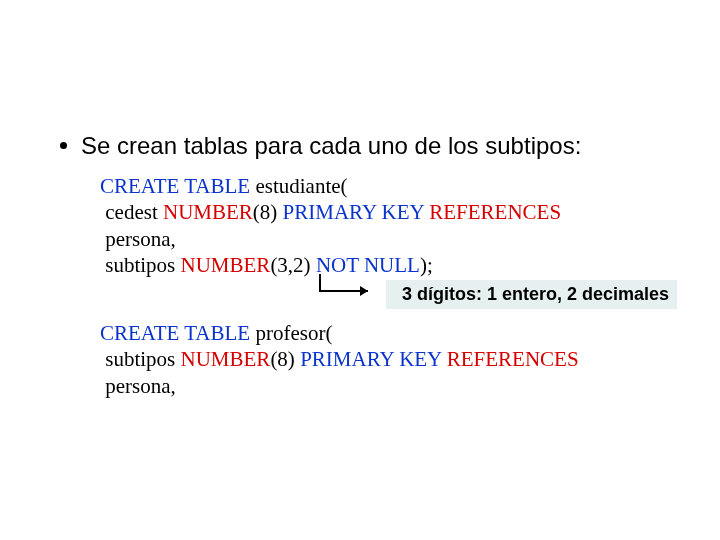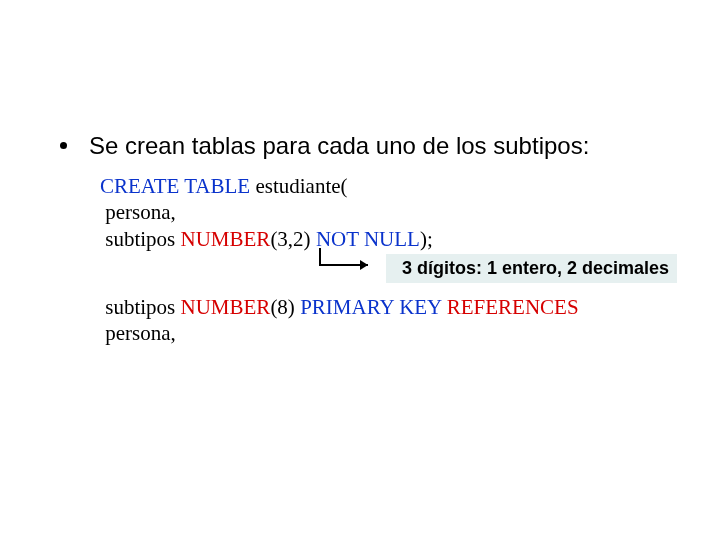--- a/index.html
+++ b/index.html
@@ -31,21 +31,20 @@
   .bullet-dot {
     width: 7px;
     height: 7px;
     background: #000;
     border-radius: 50%;
     margin-top: 12px;
     flex: 0 0 auto;
   }
   .bullet-text {
     flex: 1 1 auto;
-    margin-left: 8px;
   }
   .code-block {
     font-family: "SimSun", "NSimSun", "Songti SC", serif;
     font-size: 21px;
     line-height: 1.25;
     margin-left: 50px;
     margin-bottom: 2px;
     white-space: nowrap;
     position: relative;
   }
@@ -85,30 +84,32 @@
 
 <div class="slide">
 
   <div class="bullet-row">
     <div class="bullet-dot"></div>
     <div class="bullet-text">Se crean tablas para cada uno de los subtipos:</div>
   </div>
 
   <div class="code-block">
     <div class="code-line"><span class="kw">CREATE TABLE</span><span class="txt"> estudiante(</span></div>
+    <div class="code-line"><span class="txt"> cedest </span><span class="fn">NUMBER</span><span class="txt">(8) </span><span class="kw">PRIMARY KEY </span><span class="fn">REFERENCES</span></div>
     <div class="code-line"><span class="txt"> persona</span><span class="txt">,</span></div>
     <div class="code-line"><span class="txt"> subtipos </span><span class="fn">NUMBER</span><span class="txt">(3,2) </span><span class="kw">NOT NULL</span><span class="txt">);</span></div>
   </div>
 
   <div class="annot-wrap">
     <svg class="arrow-svg" viewBox="0 0 70 34">
       <path d="M 10 0 L 10 17 L 58 17" stroke="#000" stroke-width="2" fill="none"></path>
       <path d="M 58 17 L 50 12 L 50 22 Z" fill="#000"></path>
     </svg>
     <div class="annot-box">3 dígitos: 1 entero, 2 decimales</div>
   </div>
 
   <div class="code-block">
+    <div class="code-line"><span class="kw">CREATE TABLE</span><span class="txt"> profesor(</span></div>
     <div class="code-line"><span class="txt"> subtipos </span><span class="fn">NUMBER</span><span class="txt">(8) </span><span class="kw">PRIMARY KEY </span><span class="fn">REFERENCES</span></div>
     <div class="code-line"><span class="txt"> persona</span><span class="txt">,</span></div>
   </div>
 
 </div>
 
 </body></html>

